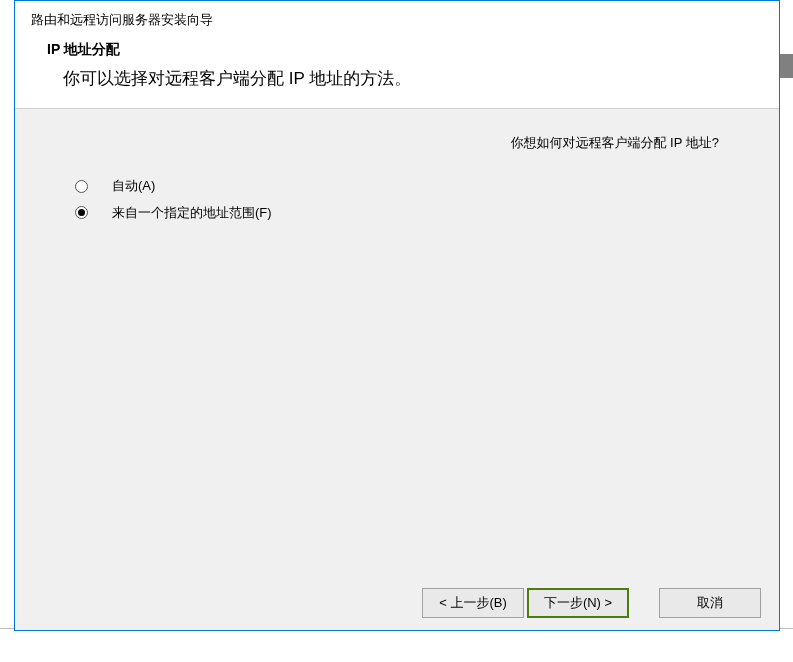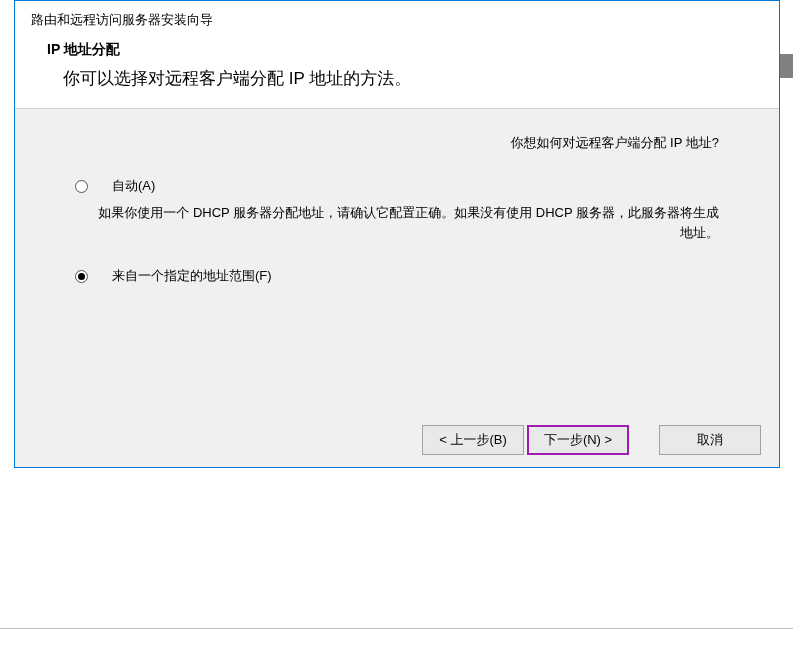--- a/index.html
+++ b/index.html
@@ -27,21 +27,21 @@
       top: 628px;
       height: 0;
       border-top: 1px solid #bfbfbf;
     }
 
     .wizard {
       position: absolute;
       left: 14px;
       top: 0;
       width: 766px;
-      height: 468px;
+      height: 631px;
       background: #ffffff;
       border: 1px solid #0078d7;
       display: flex;
       flex-direction: column;
     }
 
     .header {
       padding: 10px 16px 10px 16px;
       background: #ffffff;
     }
@@ -108,21 +108,21 @@
       min-width: 102px;
       border: 1px solid #a0a0a0;
       background: #e9e9e9;
       font-family: inherit;
       font-size: 13px;
       color: #000;
       cursor: pointer;
       padding: 0 12px;
     }
     .btn.primary {
-      border: 2px solid #a21caf;
+      border: 2px solid #4d7c0f;
       background: #e9e9e9;
     }
     .btn-gap { width: 22px; }
   </style>
 </head>
 <body>
 
 <div class="bg-top-strip"></div>
 <div class="bg-bottom-edge"></div>
 
@@ -136,21 +136,20 @@
 
   <div class="sep"></div>
 
   <div class="body">
     <div class="question">你想如何对远程客户端分配 IP 地址?</div>
 
     <div class="option-row">
       <span class="radio"></span>
       <span>自动(A)</span>
     </div>
-    <div class="option-desc">如果你使用一个 DHCP 服务器分配地址，请确认它配置正确。如果没有使用 DHCP 服务器，此服务器将生成地址。</div>
 
     <div class="option-row">
       <span class="radio checked">
           <span class="dot"></span>
         </span>
       <span>来自一个指定的地址范围(F)</span>
     </div>
   </div>
 
   <div class="button-bar">

